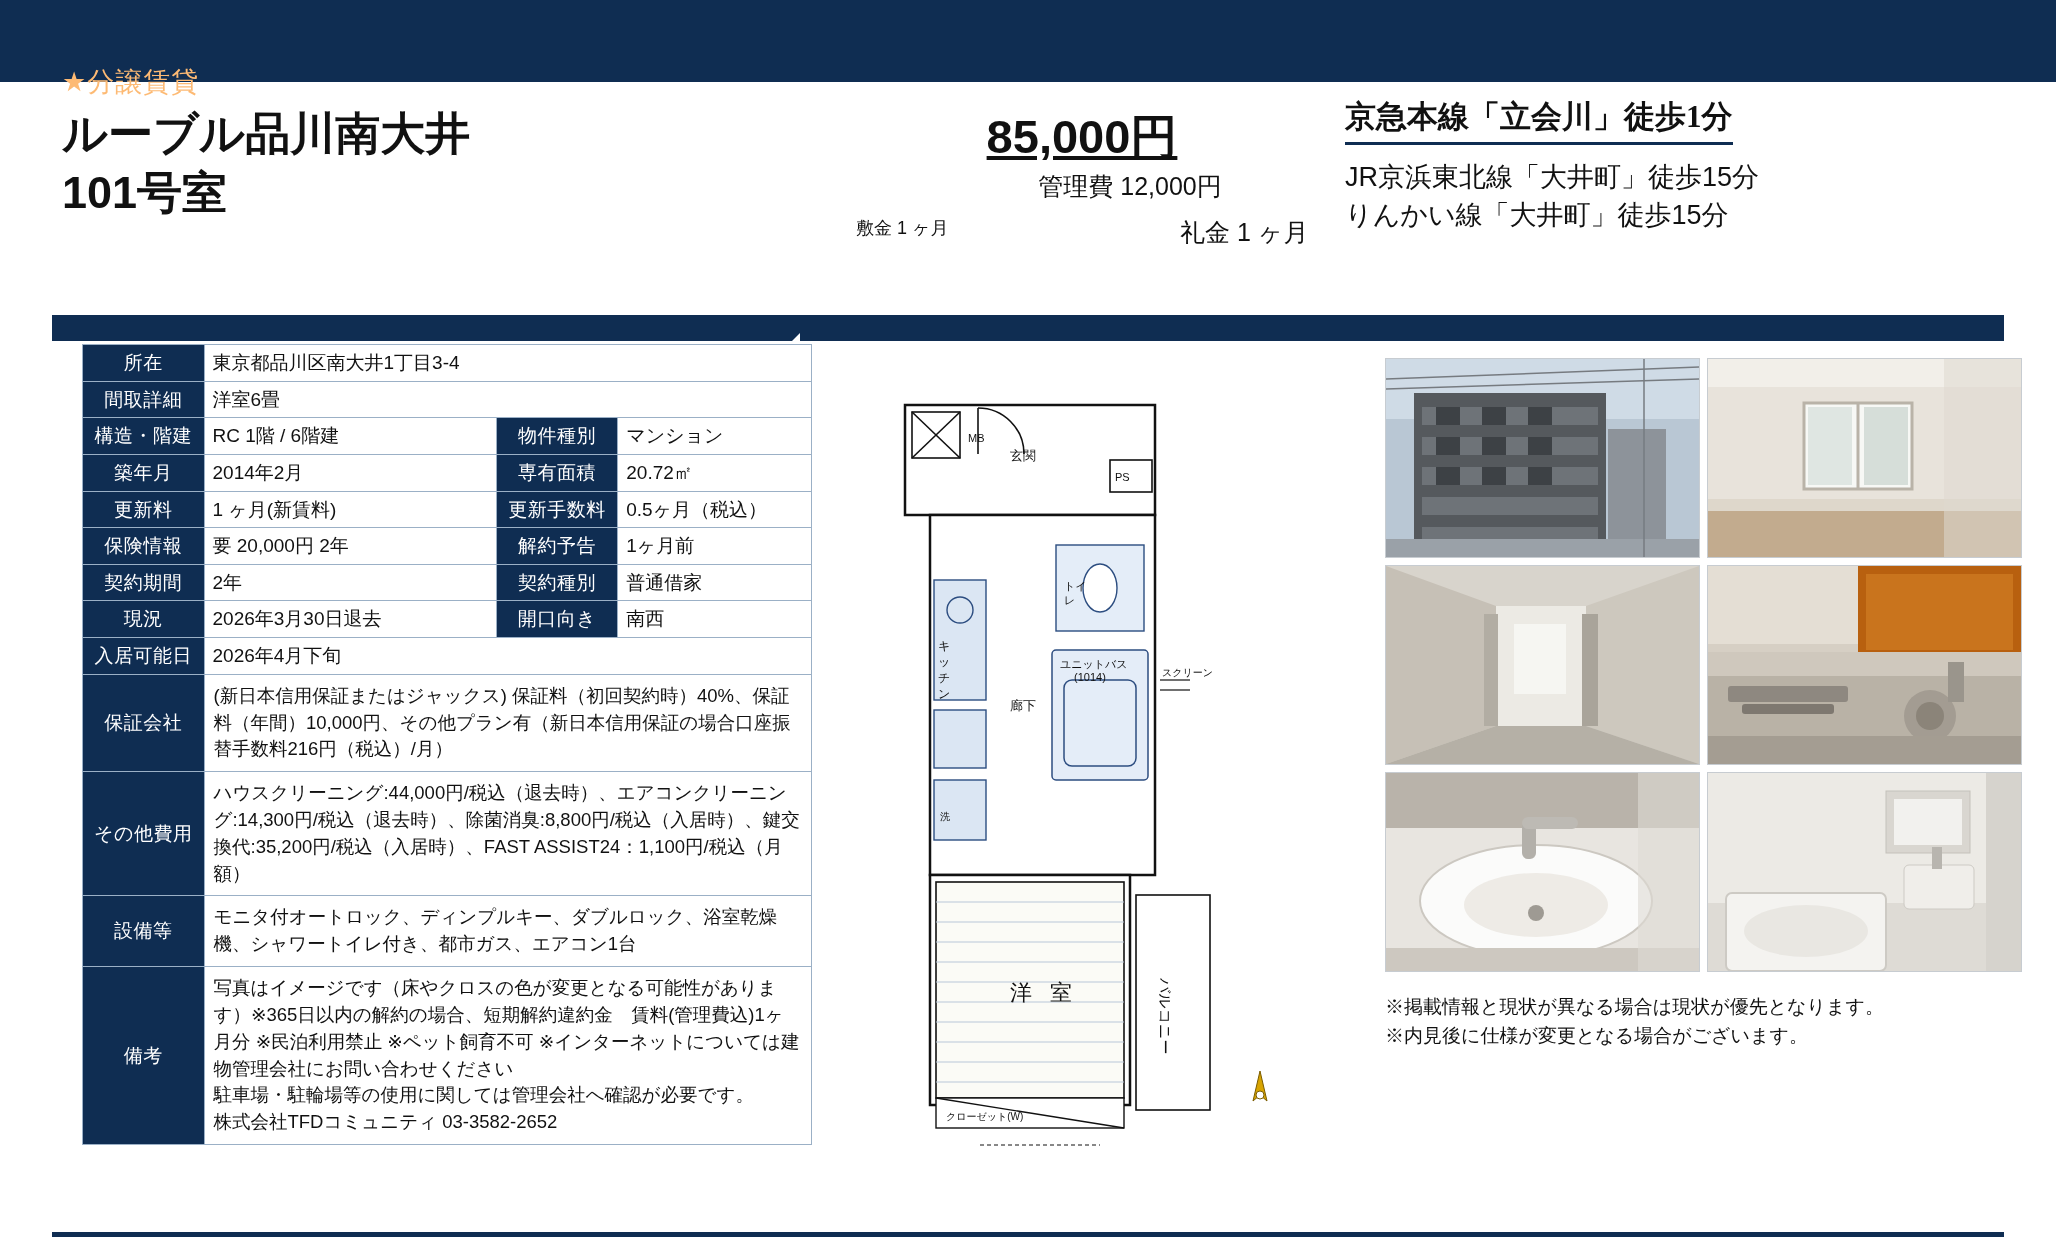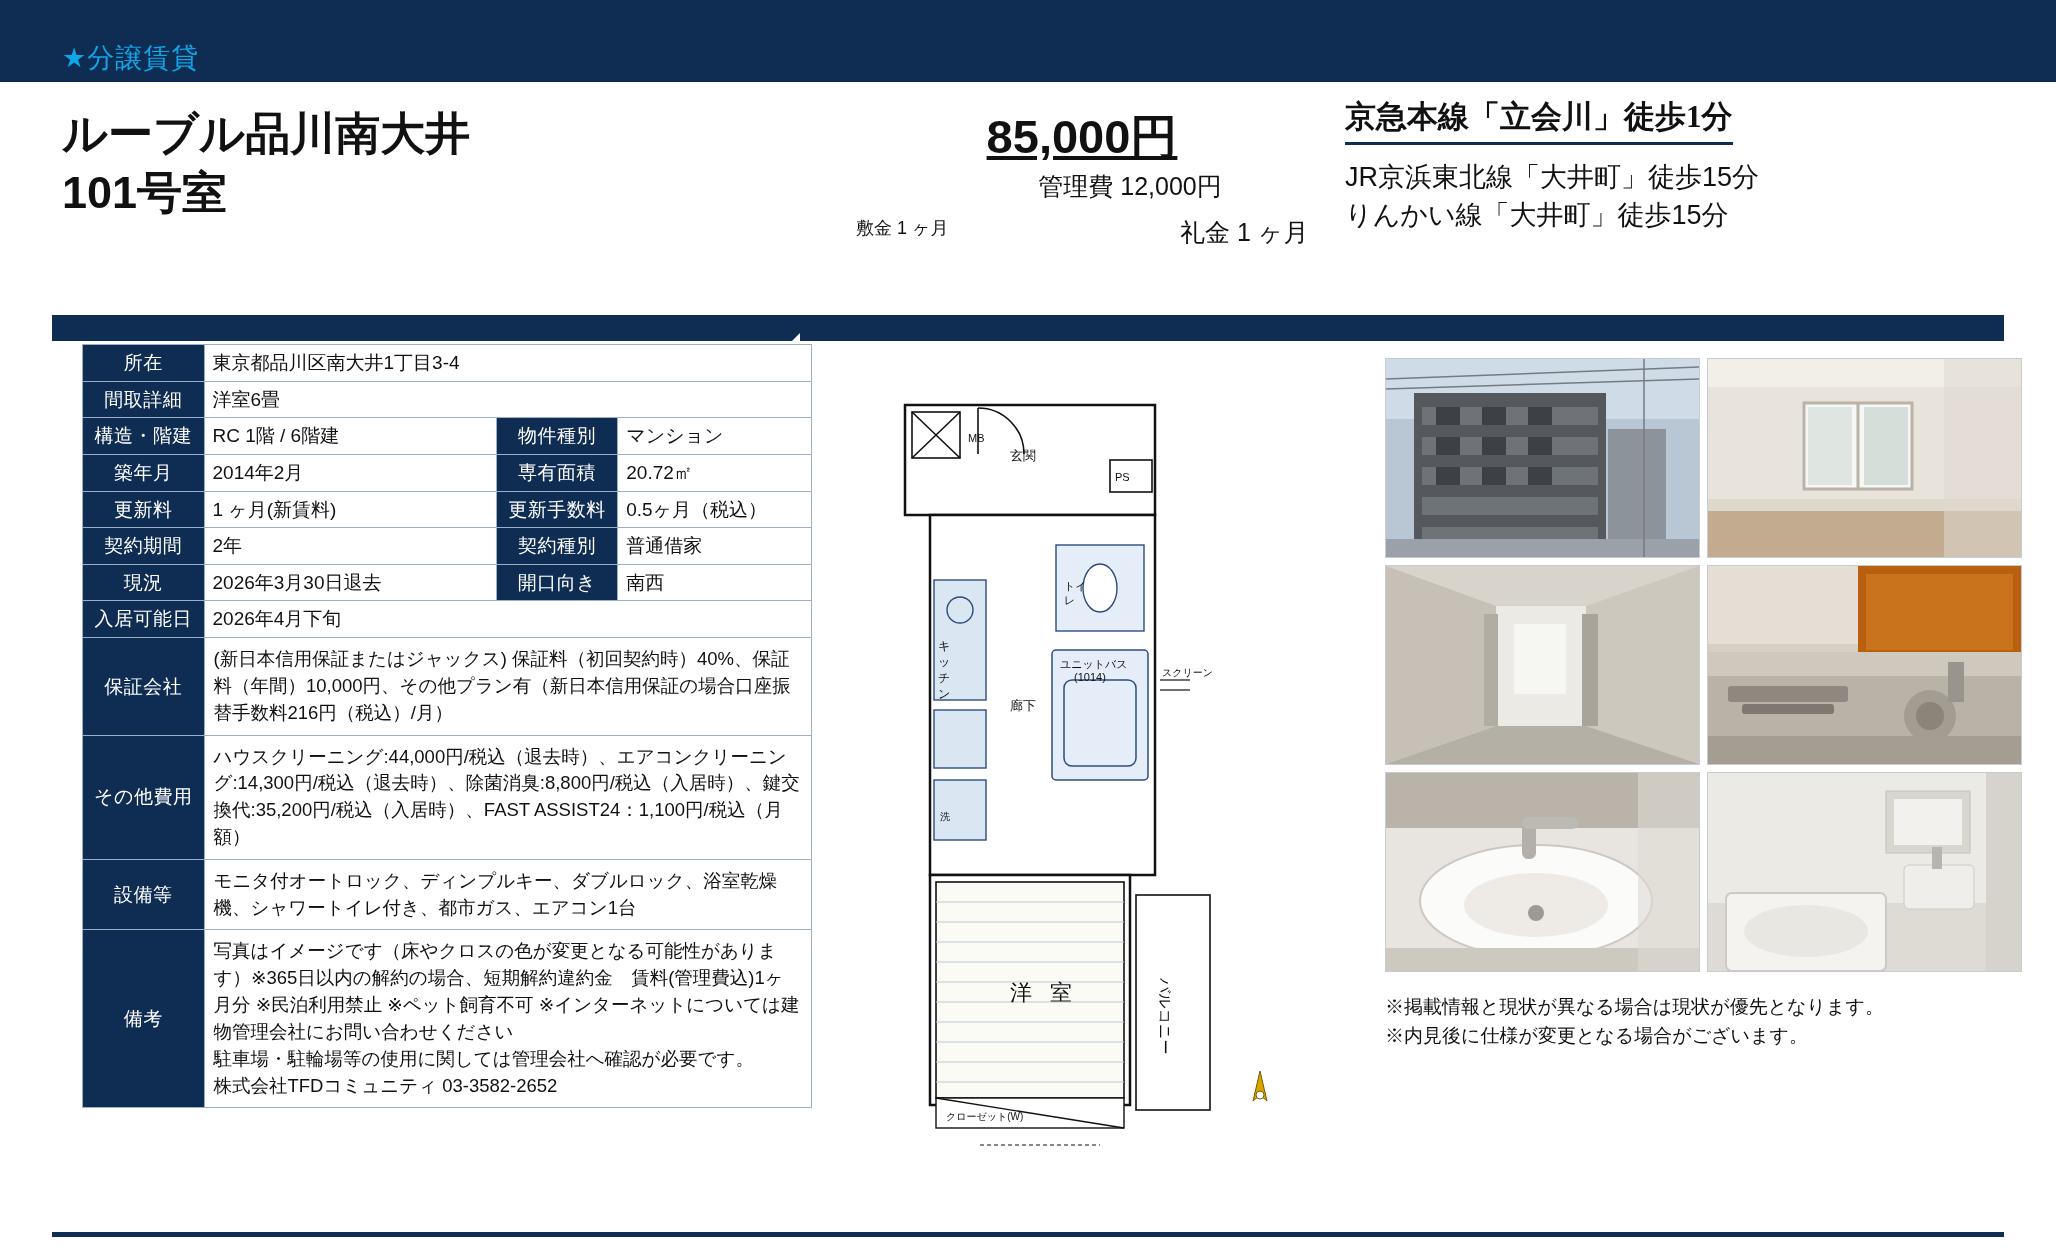--- a/index.html
+++ b/index.html
@@ -10,22 +10,22 @@
     color:#1a1a1a;
     position:relative;
     overflow:hidden;
   }
   
   .top-band{
     position:absolute;left:0;top:0;width:2056px;height:82px;
     background:#0f2d52;
   }
   .top-band .star{
-    position:absolute;left:62px;top:40px;
-    font-size:27px;color:#0ea5e9;letter-spacing:1px;
+    position:absolute;left:62px;top:64px;
+    font-size:27px;color:#fdba74;letter-spacing:1px;
     white-space:nowrap;
   }
   
   .header{
     position:absolute;left:0;top:88px;width:1656px;height:200px;
   }
   .prop-title{
     position:absolute;left:62px;top:16px;
     font-size:45px;font-weight:bold;color:#111;
     line-height:1.32;letter-spacing:0px;
@@ -168,20 +168,26 @@
     <td class="lbl">築年月</td>
     <td class="val wide">2014年2月</td>
     <td class="lbl">専有面積</td>
     <td class="val small">20.72㎡</td>
   </tr>
   <tr>
     <td class="lbl">更新料</td>
     <td class="val wide">1 ヶ月(新賃料)</td>
     <td class="lbl">更新手数料</td>
     <td class="val small">0.5ヶ月（税込）</td>
+  </tr>
+  <tr>
+    <td class="lbl">保険情報</td>
+    <td class="val wide">要 20,000円 2年</td>
+    <td class="lbl">解約予告</td>
+    <td class="val small">1ヶ月前</td>
   </tr>
   <tr>
     <td class="lbl">契約期間</td>
     <td class="val wide">2年</td>
     <td class="lbl">契約種別</td>
     <td class="val small">普通借家</td>
   </tr>
   <tr>
     <td class="lbl">現況</td>
     <td class="val wide">2026年3月30日退去</td>

